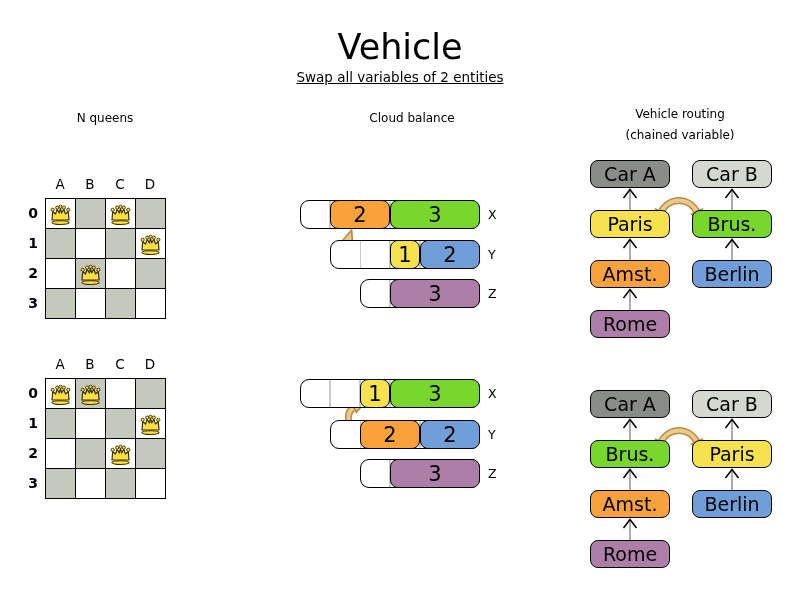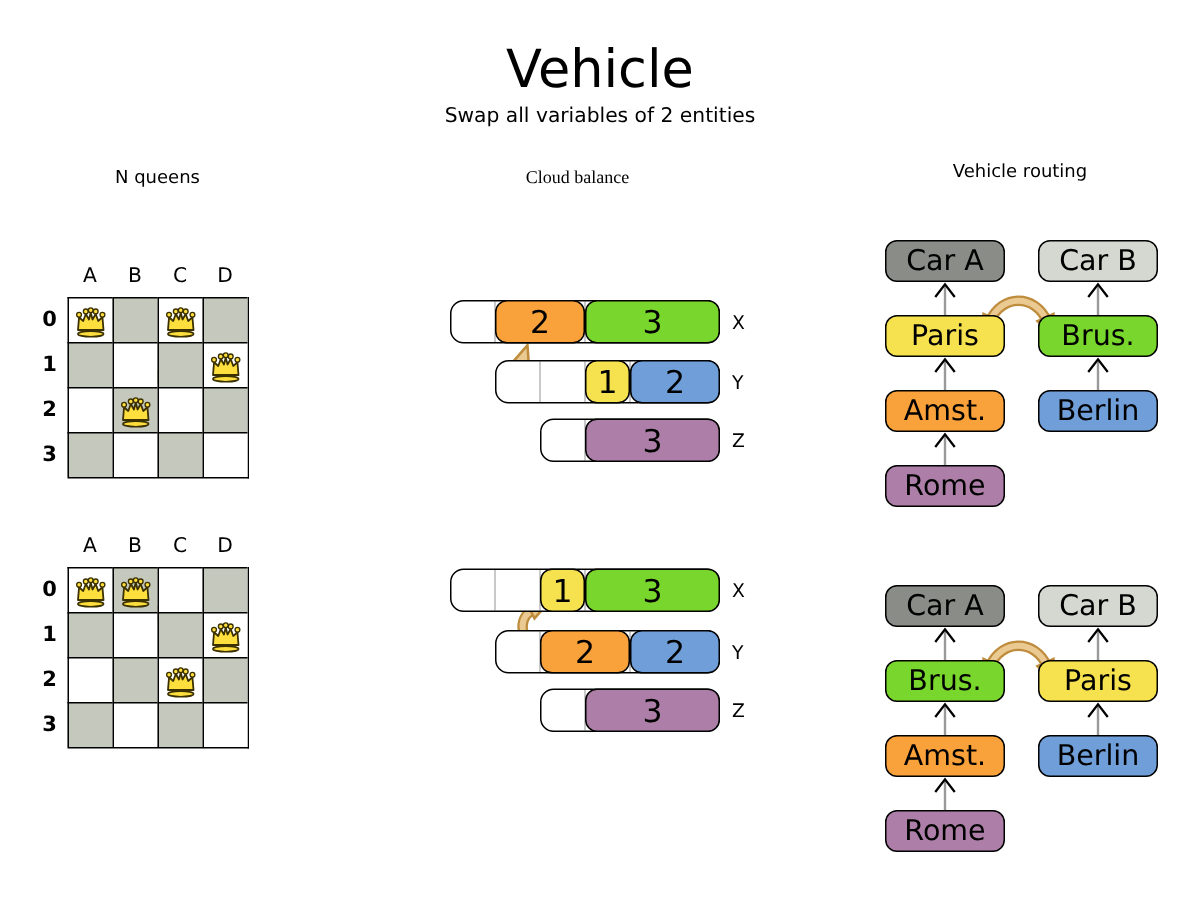--- a/index.html
+++ b/index.html
@@ -1,20 +1,20 @@
 <!DOCTYPE html>
 <html><head>
 <meta charset="utf-8">
 <style>
   html,body{margin:0;padding:0;background:#fff;}
   #stage{position:relative;width:800px;height:600px;background:#fff;overflow:hidden;
          font-family:"DejaVu Sans","Liberation Sans",sans-serif;color:#000;}
   .abs{position:absolute;}
   .title{left:0;top:28px;width:800px;text-align:center;font-size:35px;line-height:38px;}
-  .subtitle{left:0;top:69px;width:800px;text-align:center;font-size:13.5px;line-height:16px;}
+  .subtitle{left:0;top:69px;width:800px;text-align:center;font-size:13.5px;line-height:16px;text-decoration:underline;}
   .section-label{top:108px;text-align:center;font-size:12px;line-height:21px;}
   .lbl{position:absolute;text-align:center;}
   .col-label{font-size:13.5px;line-height:17px;height:17px;}
   .row-label{font-size:14px;font-weight:bold;line-height:18px;height:18px;}
   .board{position:absolute;display:grid;grid-template-columns:repeat(4,30px);
          grid-template-rows:repeat(4,30px);border-right:1px solid #000;border-bottom:1px solid #000;}
   .cell{border-left:1px solid #000;border-top:1px solid #000;display:flex;
         align-items:center;justify-content:center;background:#fff;}
   .cell.gray{background:#C5C8BD;}
   .cell svg{overflow:visible;}
@@ -32,23 +32,24 @@
 </style>
 </head>
 <body>
 
 <div id="stage">
 
   <div class="abs title">Vehicle</div>
   <div class="abs subtitle">Swap all variables of 2 entities</div>
 
   <div class="abs section-label" style="left:25px;width:160px;">N queens</div>
-  <div class="abs section-label" style="left:300px;width:170px;font-family:Liberation Serif, serif;">Cloud balance</div>
+  <div class="abs section-label" style="left:327px;width:170px;">Cloud balance</div>
   <div class="abs section-label" style="left:588px;top:104px;width:184px;">
     <div>Vehicle routing</div>
+    <div>(chained variable)</div>
   </div>
 
   <svg id="overlay" width="800" height="600" viewBox="0 0 800 600">
     <defs>
       <marker id="head-swap" markerUnits="userSpaceOnUse" markerWidth="20" markerHeight="18" refX="4" refY="8" orient="auto-start-reverse">
         <path d="M1.5,2.2 L15.5,8 L1.5,13.8 Z" fill="#EBCA92" stroke="#BE8C3C" stroke-width="1.7"></path>
       </marker>
       <marker id="head-q" markerUnits="userSpaceOnUse" markerWidth="16" markerHeight="14" refX="3" refY="6" orient="auto-start-reverse">
         <path d="M1,1.5 L12.5,6 L1,10.5 Z" fill="#D9B173" stroke="#9E7833" stroke-width="1.5"></path>
       </marker>

